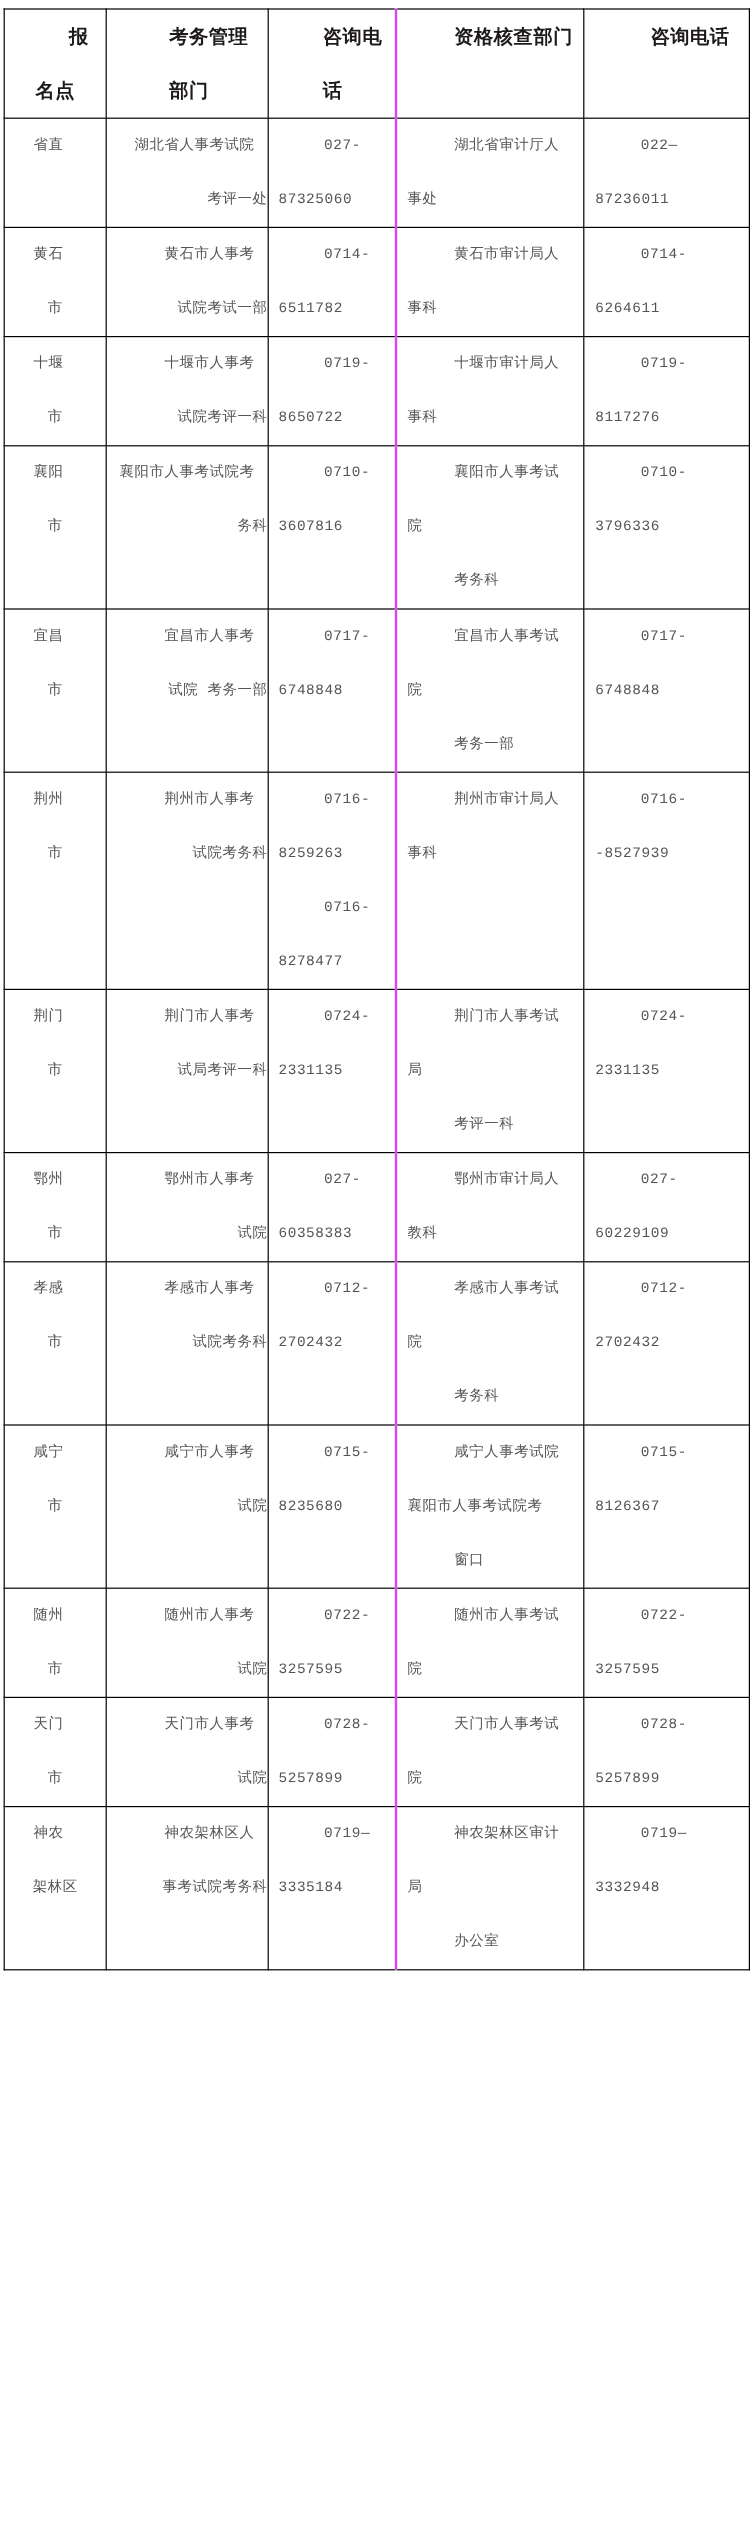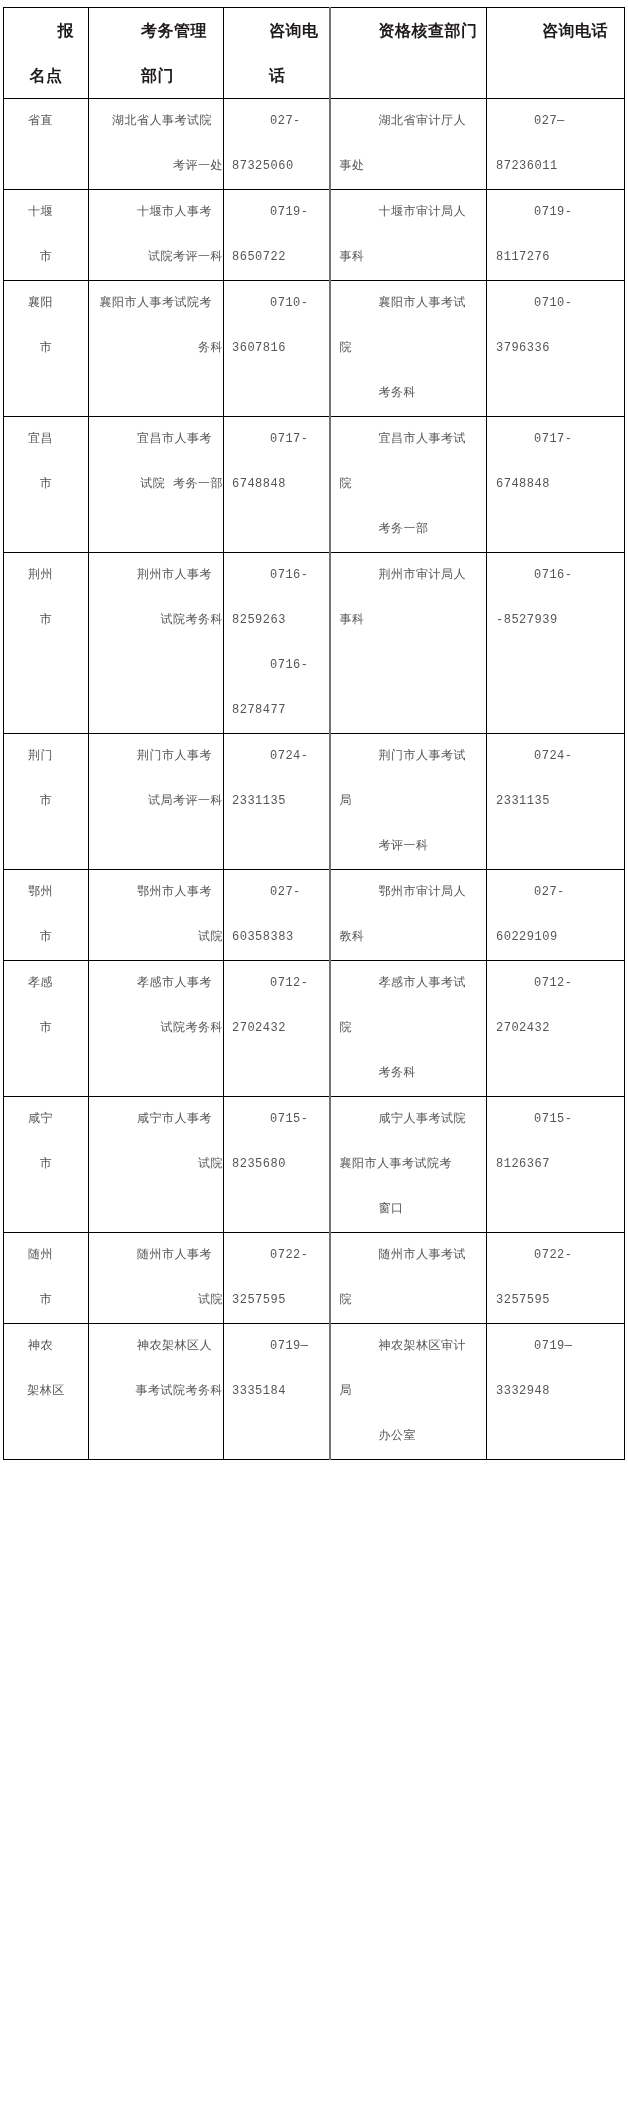--- a/index.html
+++ b/index.html
@@ -22,21 +22,21 @@
       table-layout: fixed;
     }
     .contact-table th,
     .contact-table td {
       border: 1px solid #000000;
       padding: 0;
       vertical-align: top;
       text-align: left;
     }
     .contact-table .c3 {
-      border-left: 2px solid #737373;
+      border-left: 2px solid #d946ef;
     }
     .ln {
       display: block;
       height: 45px;
       line-height: 45px;
       white-space: pre;
       overflow: visible;
     }
     
     .contact-table th {
@@ -115,22 +115,44 @@
         </td>
         <td class="c2">
           <span class="ln">027-</span>
           <span class="ln">87325060</span>
         </td>
         <td class="c3">
           <span class="ln">湖北省审计厅人</span>
           <span class="ln">事处</span>
         </td>
         <td class="c4">
-          <span class="ln">027—</span>
+          <span class="ln">022—</span>
           <span class="ln">87236011</span>
+        </td>
+      </tr>
+      <tr>
+        <td class="c0">
+          <span class="ln">黄石</span>
+          <span class="ln">市</span>
+        </td>
+        <td class="c1">
+          <span class="ln">黄石市人事考</span>
+          <span class="ln">试院考试一部</span>
+        </td>
+        <td class="c2">
+          <span class="ln">0714-</span>
+          <span class="ln">6511782</span>
+        </td>
+        <td class="c3">
+          <span class="ln">黄石市审计局人</span>
+          <span class="ln">事科</span>
+        </td>
+        <td class="c4">
+          <span class="ln">0714-</span>
+          <span class="ln">6264611</span>
         </td>
       </tr>
       <tr>
         <td class="c0">
           <span class="ln">十堰</span>
           <span class="ln">市</span>
         </td>
         <td class="c1">
           <span class="ln">十堰市人事考</span>
           <span class="ln">试院考评一科</span>
@@ -326,20 +348,42 @@
           <span class="ln">随州市人事考试</span>
           <span class="ln">院</span>
         </td>
         <td class="c4">
           <span class="ln">0722-</span>
           <span class="ln">3257595</span>
         </td>
       </tr>
       <tr>
         <td class="c0">
+          <span class="ln">天门</span>
+          <span class="ln">市</span>
+        </td>
+        <td class="c1">
+          <span class="ln">天门市人事考</span>
+          <span class="ln">试院</span>
+        </td>
+        <td class="c2">
+          <span class="ln">0728-</span>
+          <span class="ln">5257899</span>
+        </td>
+        <td class="c3">
+          <span class="ln">天门市人事考试</span>
+          <span class="ln">院</span>
+        </td>
+        <td class="c4">
+          <span class="ln">0728-</span>
+          <span class="ln">5257899</span>
+        </td>
+      </tr>
+      <tr>
+        <td class="c0">
           <span class="ln">神农</span>
           <span class="ln">架林区</span>
         </td>
         <td class="c1">
           <span class="ln">神农架林区人</span>
           <span class="ln">事考试院考务科</span>
         </td>
         <td class="c2">
           <span class="ln">0719—</span>
           <span class="ln">3335184</span>

